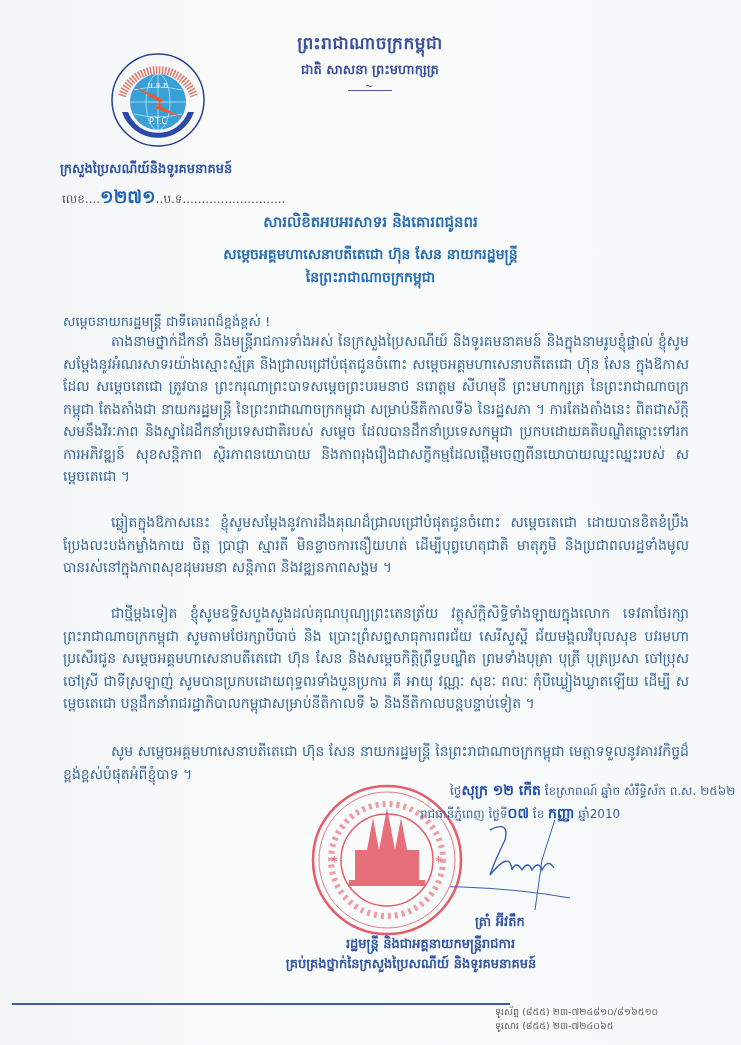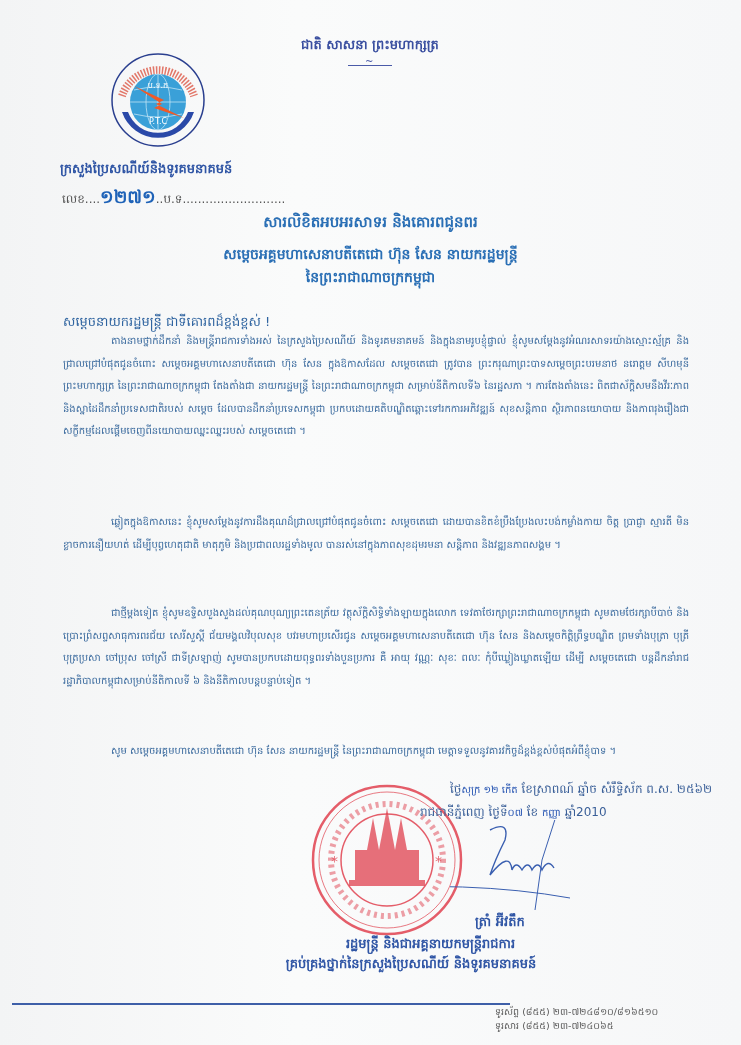--- a/index.html
+++ b/index.html
@@ -21,47 +21,48 @@
   .logo { left: 110px; top: 52px; width: 96px; height: 96px; }
   .ministry { left: 60px; top: 160px; font-size: 13px; font-weight: bold; color: #2f55a5; }
   .refno { left: 62px; top: 185px; font-size: 12px; color: #555; }
   .refno .num { color: #1f63b8; font-weight: bold; font-size: 18px; }
 
   .title1 { left: 0; width: 741px; top: 212px; text-align: center; font-size: 15px; font-weight: bold; color: #2a6fb5; }
   .title2 { left: 0; width: 741px; top: 245px; text-align: center; font-size: 14px; font-weight: bold; color: #2a6fb5; }
   .title3 { left: 0; width: 741px; top: 268px; text-align: center; font-size: 14px; font-weight: bold; color: #2a6fb5; }
 
   .salute { left: 63px; top: 313px; font-size: 13px; color: #2f64a0; }
-  .para { left: 63px; width: 626px; font-size: 10px; line-height: 22.5px; color: #36679c; text-align: justify; text-indent: 48px; }
+  .para { left: 63px; width: 626px; font-size: 14px; line-height: 22.5px; color: #36679c; text-align: justify; text-indent: 48px; }
   .p1 { top: 330px; }
   .p2 { top: 511px; }
   .p3 { top: 602px; }
   .p4 { top: 740px; }
 
   .date1 { left: 450px; top: 781px; font-size: 12px; color: #3a5f98; }
   .date2 { left: 420px; top: 804px; font-size: 12px; color: #3a5f98; }
-  .date-num { color: #1f4fb0; font-weight: normal; font-size: 10px; }
+  .date-num { color: #1f4fb0; font-weight: bold; font-size: 14px; }
 
   .stamp { left: 307px; top: 780px; width: 160px; height: 160px; }
   .signature { left: 450px; top: 820px; width: 160px; height: 90px; }
 
   .signer-name { left: 475px; top: 913px; font-size: 13px; font-weight: bold; color: #2f55a5; }
   .signer-t1 { left: 0; width: 741px; padding-left: 120px; box-sizing: border-box; top: 935px; text-align: center; font-size: 13px; font-weight: bold; color: #2f55a5; }
   .signer-t2 { left: 0; width: 741px; padding-left: 81px; box-sizing: border-box; top: 955px; text-align: center; font-size: 13px; font-weight: bold; color: #2f55a5; }
 
   .footer-line { left: 12px; top: 1003px; width: 498px; height: 2px; background: #3e5fa8; }
   .footer-addr { left: 28px; top: 1010px; font-size: 9.5px; color: #5a5a5a; }
   .footer-tel { left: 495px; top: 1005px; font-size: 9.5px; color: #5a5a5a; line-height: 14px; }
 </style>
 </head>
 <body>
 
 <div class="page">
 
   <div class="abs kingdom">
+    <div class="l1">ព្រះរាជាណាចក្រកម្ពុជា</div>
     <div class="l2">ជាតិ សាសនា ព្រះមហាក្សត្រ</div>
     <div class="orn"></div>
   </div>
 
   <div class="abs logo">
     <svg width="96" height="96" viewBox="0 0 96 96">
       <circle cx="48" cy="48" r="46" fill="none" stroke="#2a3f8f" stroke-width="1.5"></circle>
       <path d="M12 60 A38 38 0 0 0 84 60 L78 60 A32 32 0 0 1 18 60 Z" fill="#2a49a8"></path>
       <path d="M12 44 A38 38 0 0 1 84 44" fill="none" stroke="#e2786a" stroke-width="8" stroke-dasharray="1.5 1.5"></path>
       <circle cx="48" cy="50" r="28" fill="#3aa0d8"></circle>

